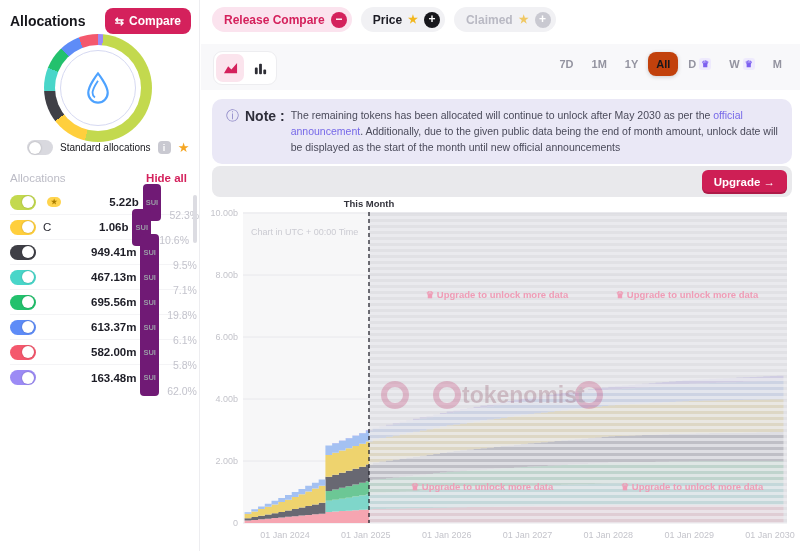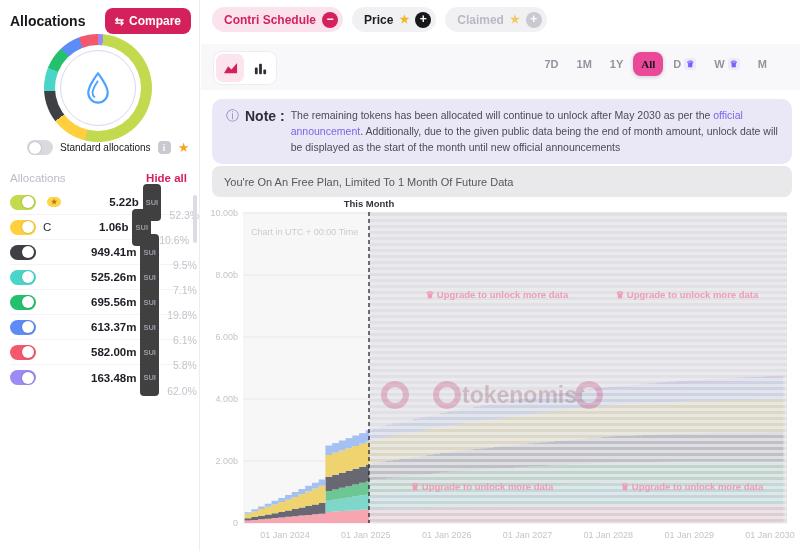--- a/index.html
+++ b/index.html
@@ -34,21 +34,21 @@
   .hide-all { font-size:11.5px; color:#d4215c; font-weight:bold; cursor:pointer; text-decoration:none;text-align:right; }
 
   .alloc-list { position:absolute; left:10px; right:10px; top:190px; }
   .alloc-row { display:flex; align-items:center; height:25px; border-bottom:1px solid #f4f4f6; }
   .alloc-row:last-child { border-bottom:none; }
   .alloc-name { font-size:11.5px; color:#2b2b34; margin-left:7px; white-space:nowrap; overflow:hidden; }
   .prem-pill { display:none; margin-left:4px; background:#ffd44d; color:#a97d00; font-size:7px; border-radius:5px; padding:1px 4px; font-weight:bold; }
   .prem-pill.show { display:inline-block; }
   .alloc-right { margin-left:auto; display:flex; align-items:center; gap:4px; }
   .alloc-value { font-size:11.5px; font-weight:bold; color:#1d1d26;padding-left:48px; }
-  .sui-pill { background:#404040; color:#9a9aa6; font-size:7.5px; font-weight:bold; border-radius:4px; padding:14px 3px; }
+  .sui-pill { background:#701a75; color:#9a9aa6; font-size:7.5px; font-weight:bold; border-radius:4px; padding:14px 3px; }
   .alloc-pct { font-size:10.5px; color:#c3c3cc; width:34px; text-align:right;margin-top:26px; }
   .sb-scrollbar { position:absolute; right:2px; top:195px; width:4px; height:48px; border-radius:2px; background:#dcdce2; }
 
   
   .tabs-row { position:absolute; left:212px; top:7px; display:flex; gap:9px; }
   .pill { display:flex; align-items:center; gap:6px; height:25px; border-radius:14px; padding:0 5px 0 12px; font-size:12px; font-weight:bold; cursor:pointer; border:none; font-family:inherit; }
   .pill .pill-star { font-size:11px; color:#f2b71e; }
   .pill .pill-act { width:16px; height:16px; border-radius:50%; color:#fff; font-size:12px; line-height:15px; text-align:center; font-weight:bold; }
   .pill.active { background:#fbe3ee; color:#d4215c; }
   .pill.active .pill-act { background:#d4215c; }
@@ -56,23 +56,23 @@
   .pill.avail .pill-act { background:#17171c; }
   .pill.dim { background:#f1f1f4; color:#b9b9c3; }
   .pill.dim .pill-star { color:#f0c863; }
   .pill.dim .pill-act { background:#c9c9d1; }
 
   
   .toolbar { position:absolute; left:201px; top:44px; width:599px; height:46px; background:#f8f8fa; }
   .ctype-group { position:absolute; left:12px; top:7px; display:flex; gap:2px; background:#fff; border:1px solid #ededf0; border-radius:9px; padding:2px; }
   .ctype-btn { width:28px; height:28px; border:none; background:transparent; border-radius:7px; display:flex; align-items:center; justify-content:center; cursor:pointer; }
   .ctype-btn.active { background:#fbe4ed; }
-  .ranges { position:absolute; right:25px; top:8px; display:flex; align-items:flex-end; gap:2px; }
+  .ranges { position:absolute; right:10px; top:8px; display:flex; align-items:flex-end; gap:2px; }
   .range-btn { border:none; background:transparent; font-family:inherit; font-size:11px; font-weight:bold; color:#9494a0; padding:6px 8px; border-radius:8px; cursor:pointer; display:flex; align-items:center; gap:3px; }
-  .range-btn.active { background:#ec4899; color:#17171c; box-shadow:0 1px 4px rgba(0,0,0,.18);font-family:Liberation Serif, serif; }
+  .range-btn.active { background:#c2410c; color:#17171c; box-shadow:0 1px 4px rgba(0,0,0,.18); }
   .crown { font-size:9px; color:#7c5ff0; background:#eeeafd; border-radius:3px; padding:0 2px; line-height:12px; }
 
   
   .note-box { position:absolute; left:212px; top:99px; width:580px; border-radius:10px; background:#eae8f6; padding:9px 14px; display:flex; gap:6px; align-items:flex-start; }
   .note-ic { color:#8f89c7; font-size:13px; line-height:16px; }
   .note-label { font-size:14px; font-weight:bold; color:#2e2e3a; white-space:nowrap; line-height:16px; }
   .note-text { font-size:10.5px; color:#4a4a5a; line-height:1.5; }
   .note-link { color:#7668e8; cursor:pointer; text-decoration:none; }
 
   
@@ -161,21 +161,21 @@
     </span>
   </div>
 
   <div class="alloc-row">
     <span class="toggle on" style="background: rgb(73, 214, 201);">
             <span class="knob"></span>
           </span>
     <span class="alloc-name">Series A</span>
 
     <span class="alloc-right">
-      <span class="alloc-value">525.26m</span>
+      <span class="alloc-value">467.13m</span>
       <span class="sui-pill">SUI</span>
       <span class="alloc-pct">7.1%</span>
     </span>
   </div>
 
   <div class="alloc-row">
     <span class="toggle on" style="background: rgb(35, 193, 109);">
             <span class="knob"></span>
           </span>
     <span class="alloc-name">Series B</span>
@@ -224,21 +224,21 @@
       <span class="sui-pill">SUI</span>
       <span class="alloc-pct">62.0%</span>
     </span>
   </div>
 </div>
     <div class="sb-scrollbar"></div>
   </div>
 
   <div class="tabs-row" id="tabs-row">
   <button class="pill active">
-    <span class="pill-label">Contri Schedule</span>
+    <span class="pill-label">Release Compare</span>
 
     <span class="pill-act">−</span>
   </button>
 
   <button class="pill avail">
     <span class="pill-label">Price</span>
     <span class="pill-star">★</span>
     <span class="pill-act">+</span>
   </button>
 
@@ -302,21 +302,21 @@
 </div>
   </div>
 
   <div class="note-box">
     <span class="note-ic">ⓘ</span>
     <span class="note-label">Note :</span>
     <span class="note-text"><span>The remaining tokens has been allocated will continue to unlock after May 2030 as per the </span><a class="note-link">official announcement</a><span>. Additionally, due to the given public data being the end of month amount, unlock date will be displayed as the start of the month until new official announcements</span></span>
   </div>
 
   <div class="banner">
-    <span class="banner-text">You're On An Free Plan, Limited To 1 Month Of Future Data</span>
+    <button class="upgrade-btn">Upgrade →</button>
   </div>
 
   <div class="chart-root" id="chart-root"><svg width="595" height="353">
         <defs>
           <pattern id="stripes" width="6" height="6" patternUnits="userSpaceOnUse">
             <rect width="6" height="6" fill="rgba(215,215,220,0.55)"></rect>
             <rect width="6" height="3" fill="rgba(240,240,243,0.65)"></rect>
           </pattern>
         </defs>
         <rect x="38" y="14" width="126.19999999999999" height="311" fill="#f7f7f8"></rect>

